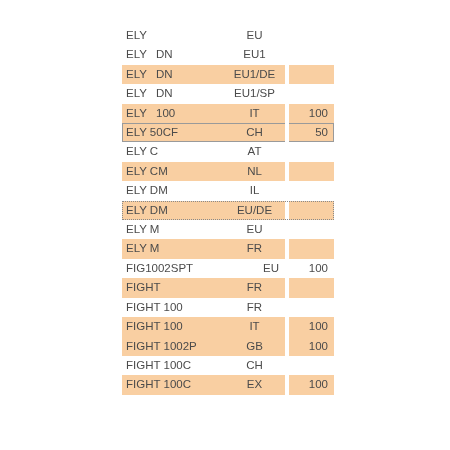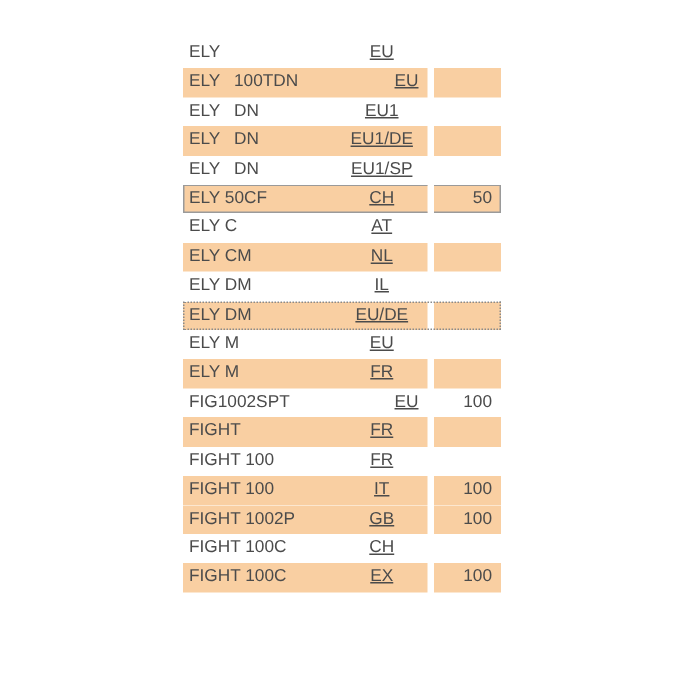--- a/index.html
+++ b/index.html
@@ -56,21 +56,20 @@
   tr.band td.c-code { background: #f9cfa2; }
   tr.band td.c-num  { background: #f9cfa2; }
 
   td.c-name {
     padding-left: 4px;
     text-align: left;
   }
   td.c-code {
     text-align: center;
     padding-right: 6px;
-    text-decoration: underline;
   }
   td.c-code.align-right {
     text-align: right;
     padding-right: 6px;
   }
   td.c-gap { background: #ffffff !important; }
   td.c-num {
     text-align: right;
     padding-right: 6px;
   }
@@ -120,43 +119,43 @@
       <col class="col-gap">
       <col class="col-num">
     </colgroup>
     <tbody>
         <tr>
           <td class="c-name">ELY</td>
           <td class="c-code">EU</td>
           <td class="c-gap"></td>
           <td class="c-num" style="background: rgb(255, 255, 255);"></td>
         </tr>
-        <tr class="band">
-          <td class="c-name name-tabbed"><span class="tok-a">ELY</span><span class="tok-b">100TDN</span></td>
-          <td class="c-code align-right">EU</td>
-          <td class="c-gap"></td>
-          <td class="c-num" style="background: rgb(249, 207, 162);"></td>
-        </tr>
         <tr>
           <td class="c-name name-tabbed"><span class="tok-a">ELY</span><span class="tok-b">DN</span></td>
           <td class="c-code">EU1</td>
           <td class="c-gap"></td>
           <td class="c-num" style="background: rgb(255, 255, 255);"></td>
         </tr>
         <tr class="band">
           <td class="c-name name-tabbed"><span class="tok-a">ELY</span><span class="tok-b">DN</span></td>
           <td class="c-code">EU1/DE</td>
           <td class="c-gap"></td>
           <td class="c-num" style="background: rgb(249, 207, 162);"></td>
         </tr>
         <tr>
           <td class="c-name name-tabbed"><span class="tok-a">ELY</span><span class="tok-b">DN</span></td>
           <td class="c-code">EU1/SP</td>
           <td class="c-gap"></td>
           <td class="c-num" style="background: rgb(255, 255, 255);"></td>
+        </tr>
+        <tr class="band">
+          <td class="c-name name-tabbed"><span class="tok-a">ELY</span><span class="tok-b">100</span></td>
+          <td class="c-code">IT</td>
+          <td class="c-gap"></td>
+          <td class="c-num">100</td>
         </tr>
         <tr class="band selected">
           <td class="c-name">ELY 50CF</td>
           <td class="c-code">CH</td>
           <td class="c-gap"></td>
           <td class="c-num">50</td>
         </tr>
         <tr>
           <td class="c-name">ELY C</td>
           <td class="c-code">AT</td>

